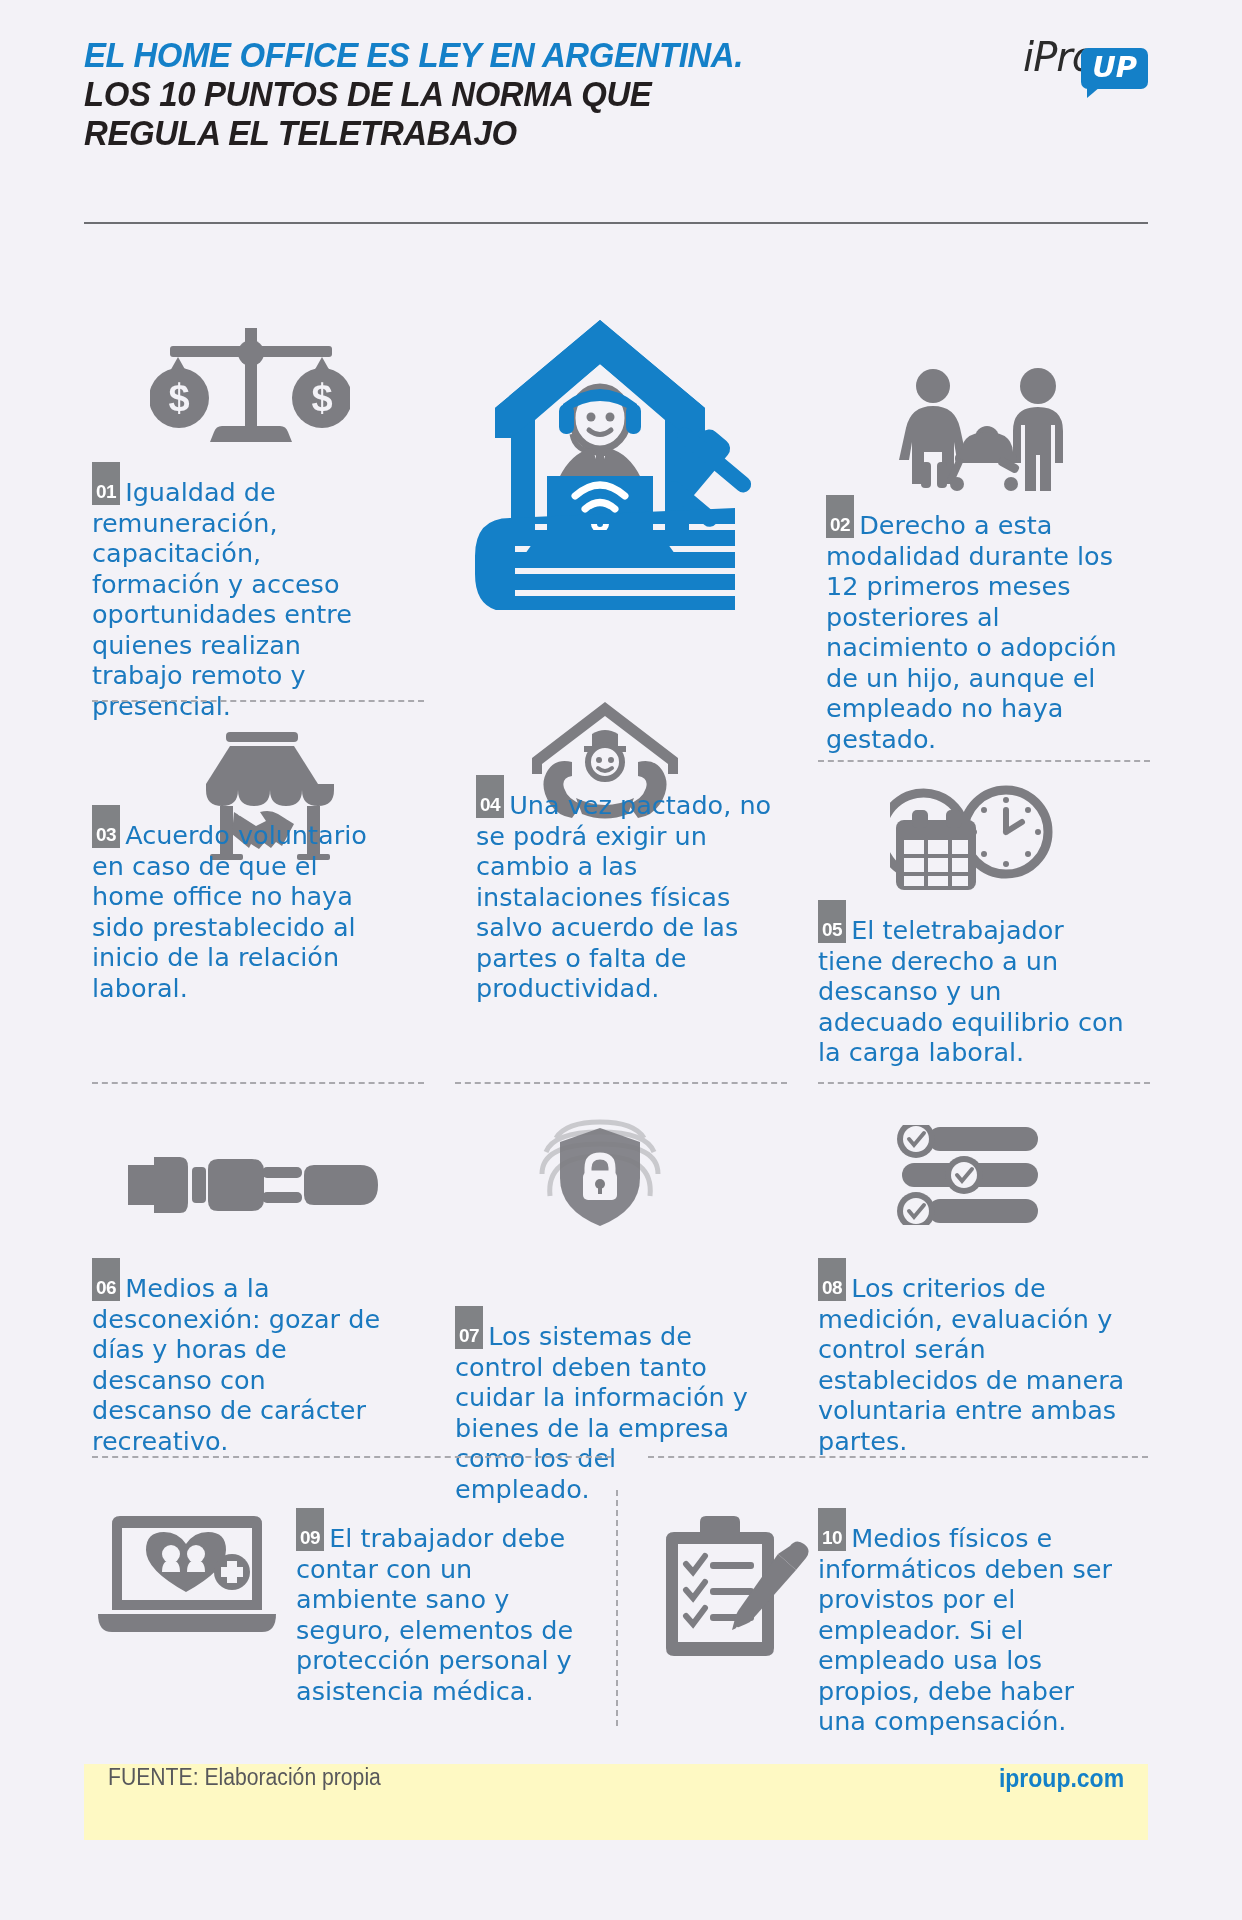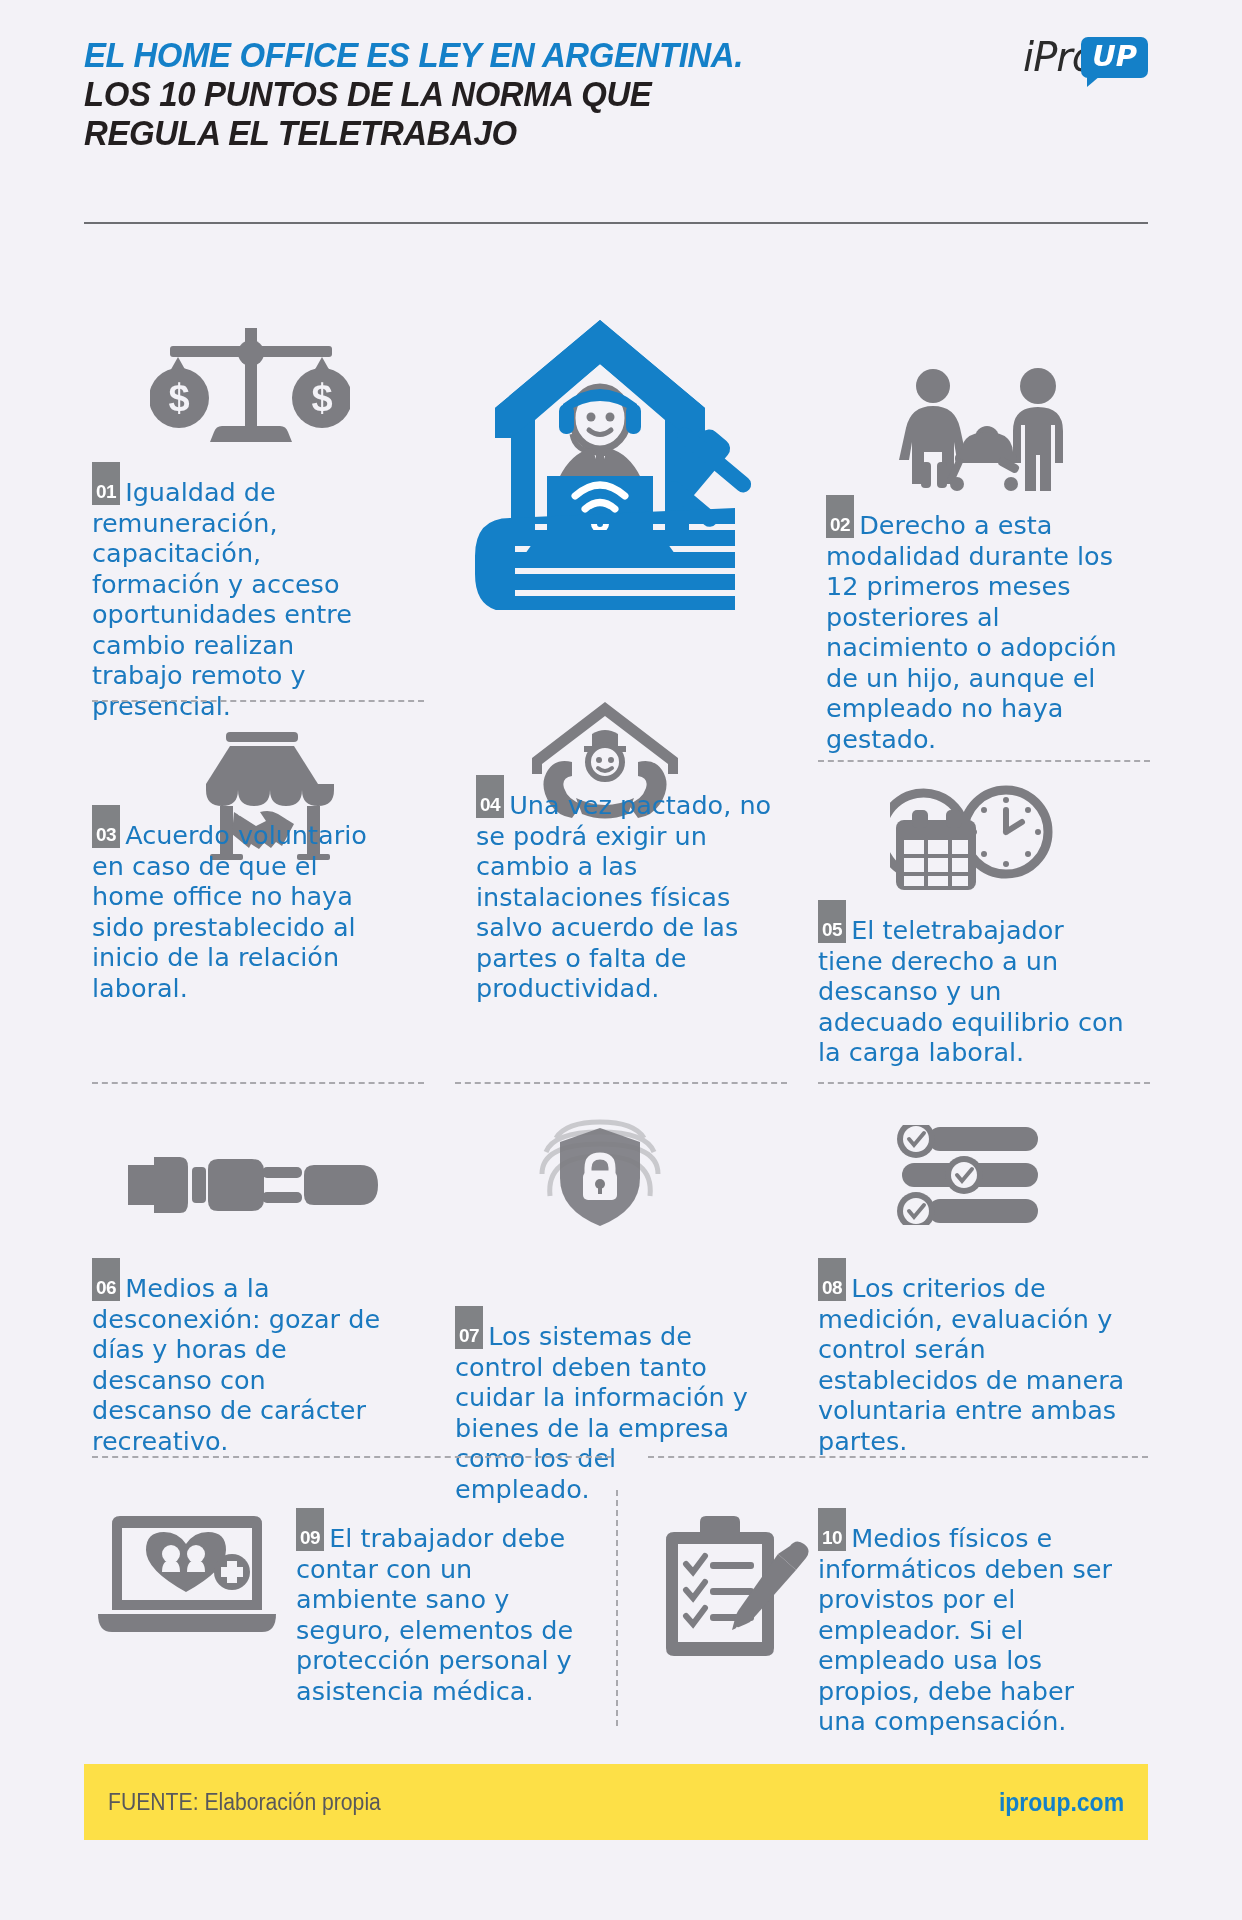--- a/index.html
+++ b/index.html
@@ -54,21 +54,21 @@
     font-family: "DejaVu Sans", sans-serif;
     font-size: 40px;
     letter-spacing: -1px;
     color: #2b2b2b;
     line-height: 44px;
     font-weight: 400;
   }
   .logo-bubble {
     position: relative;
     margin-left: -14px;
-    margin-top: 2px;
+    margin-top: 13px;
     background: #1480c8;
     border-radius: 7px;
     padding: 4px 11px 6px 11px;
   }
   .logo-up {
     font-family: "DejaVu Sans", sans-serif;
     font-size: 29px;
     font-weight: bold;
     color: #ffffff;
     letter-spacing: 0px;
@@ -124,23 +124,22 @@
     position: absolute;
     width: 0;
     border-left: 2px dashed #a9a9ae;
   }
 
   
   .footer {
     position: absolute;
     left: 84px; top: 1764px;
     width: 1064px; height: 76px;
-    background: #fde047;
+    background: #fef9c3;
     display: flex;
-    align-items: center;
     justify-content: space-between;
     padding: 0 24px;
   }
   .footer-src {
     font-family: "Liberation Sans Narrow", "Liberation Sans", sans-serif;
     font-size: 23px;
     color: #58585b;
     transform: scaleX(0.92);
     transform-origin: left center;
     white-space: nowrap;
@@ -230,21 +229,21 @@
         <path class="gray" d="M28 31 l-26 46 h52 z"></path>
         <circle class="gray" cx="29" cy="72" r="30"></circle>
         <text x="29" y="85" fill="#f3f2f7" font-family="Liberation Sans, sans-serif" font-size="38" font-weight="bold" text-anchor="middle">$</text>
 
         <path class="gray" d="M172 31 l-26 46 h52 z"></path>
         <circle class="gray" cx="172" cy="72" r="30"></circle>
         <text x="172" y="85" fill="#f3f2f7" font-family="Liberation Sans, sans-serif" font-size="38" font-weight="bold" text-anchor="middle">$</text>
       </svg>
     </div>
     <div class="cell txt" style="left:92px; top:462px; width:300px;">
-      <span class="num">01</span><span class="body-txt">Igualdad de remuneración, capacitación, formación y acceso oportunidades entre cambio realizan trabajo remoto y presencial.</span>
+      <span class="num">01</span><span class="body-txt">Igualdad de remuneración, capacitación, formación y acceso oportunidades entre quienes realizan trabajo remoto y presencial.</span>
     </div>
 
     <div class="cell" style="left:895px; top:366px; width:180px; height:126px;">
       <svg width="180" height="126" viewBox="0 0 180 126">
 
         <circle class="gray" cx="38" cy="20" r="17"></circle>
         <path class="gray" d="M38 40 q-22 0 -27 22 l-7 32 h10 l3 -18 v42 h12 v-32 h18 v32 h12 v-42 l3 18 h10 l-7 -32 q-5 -22 -27 -22 z"></path>
         <rect class="gray" x="26" y="96" width="10" height="26" rx="4"></rect>
         <rect class="gray" x="42" y="96" width="10" height="26" rx="4"></rect>
 

